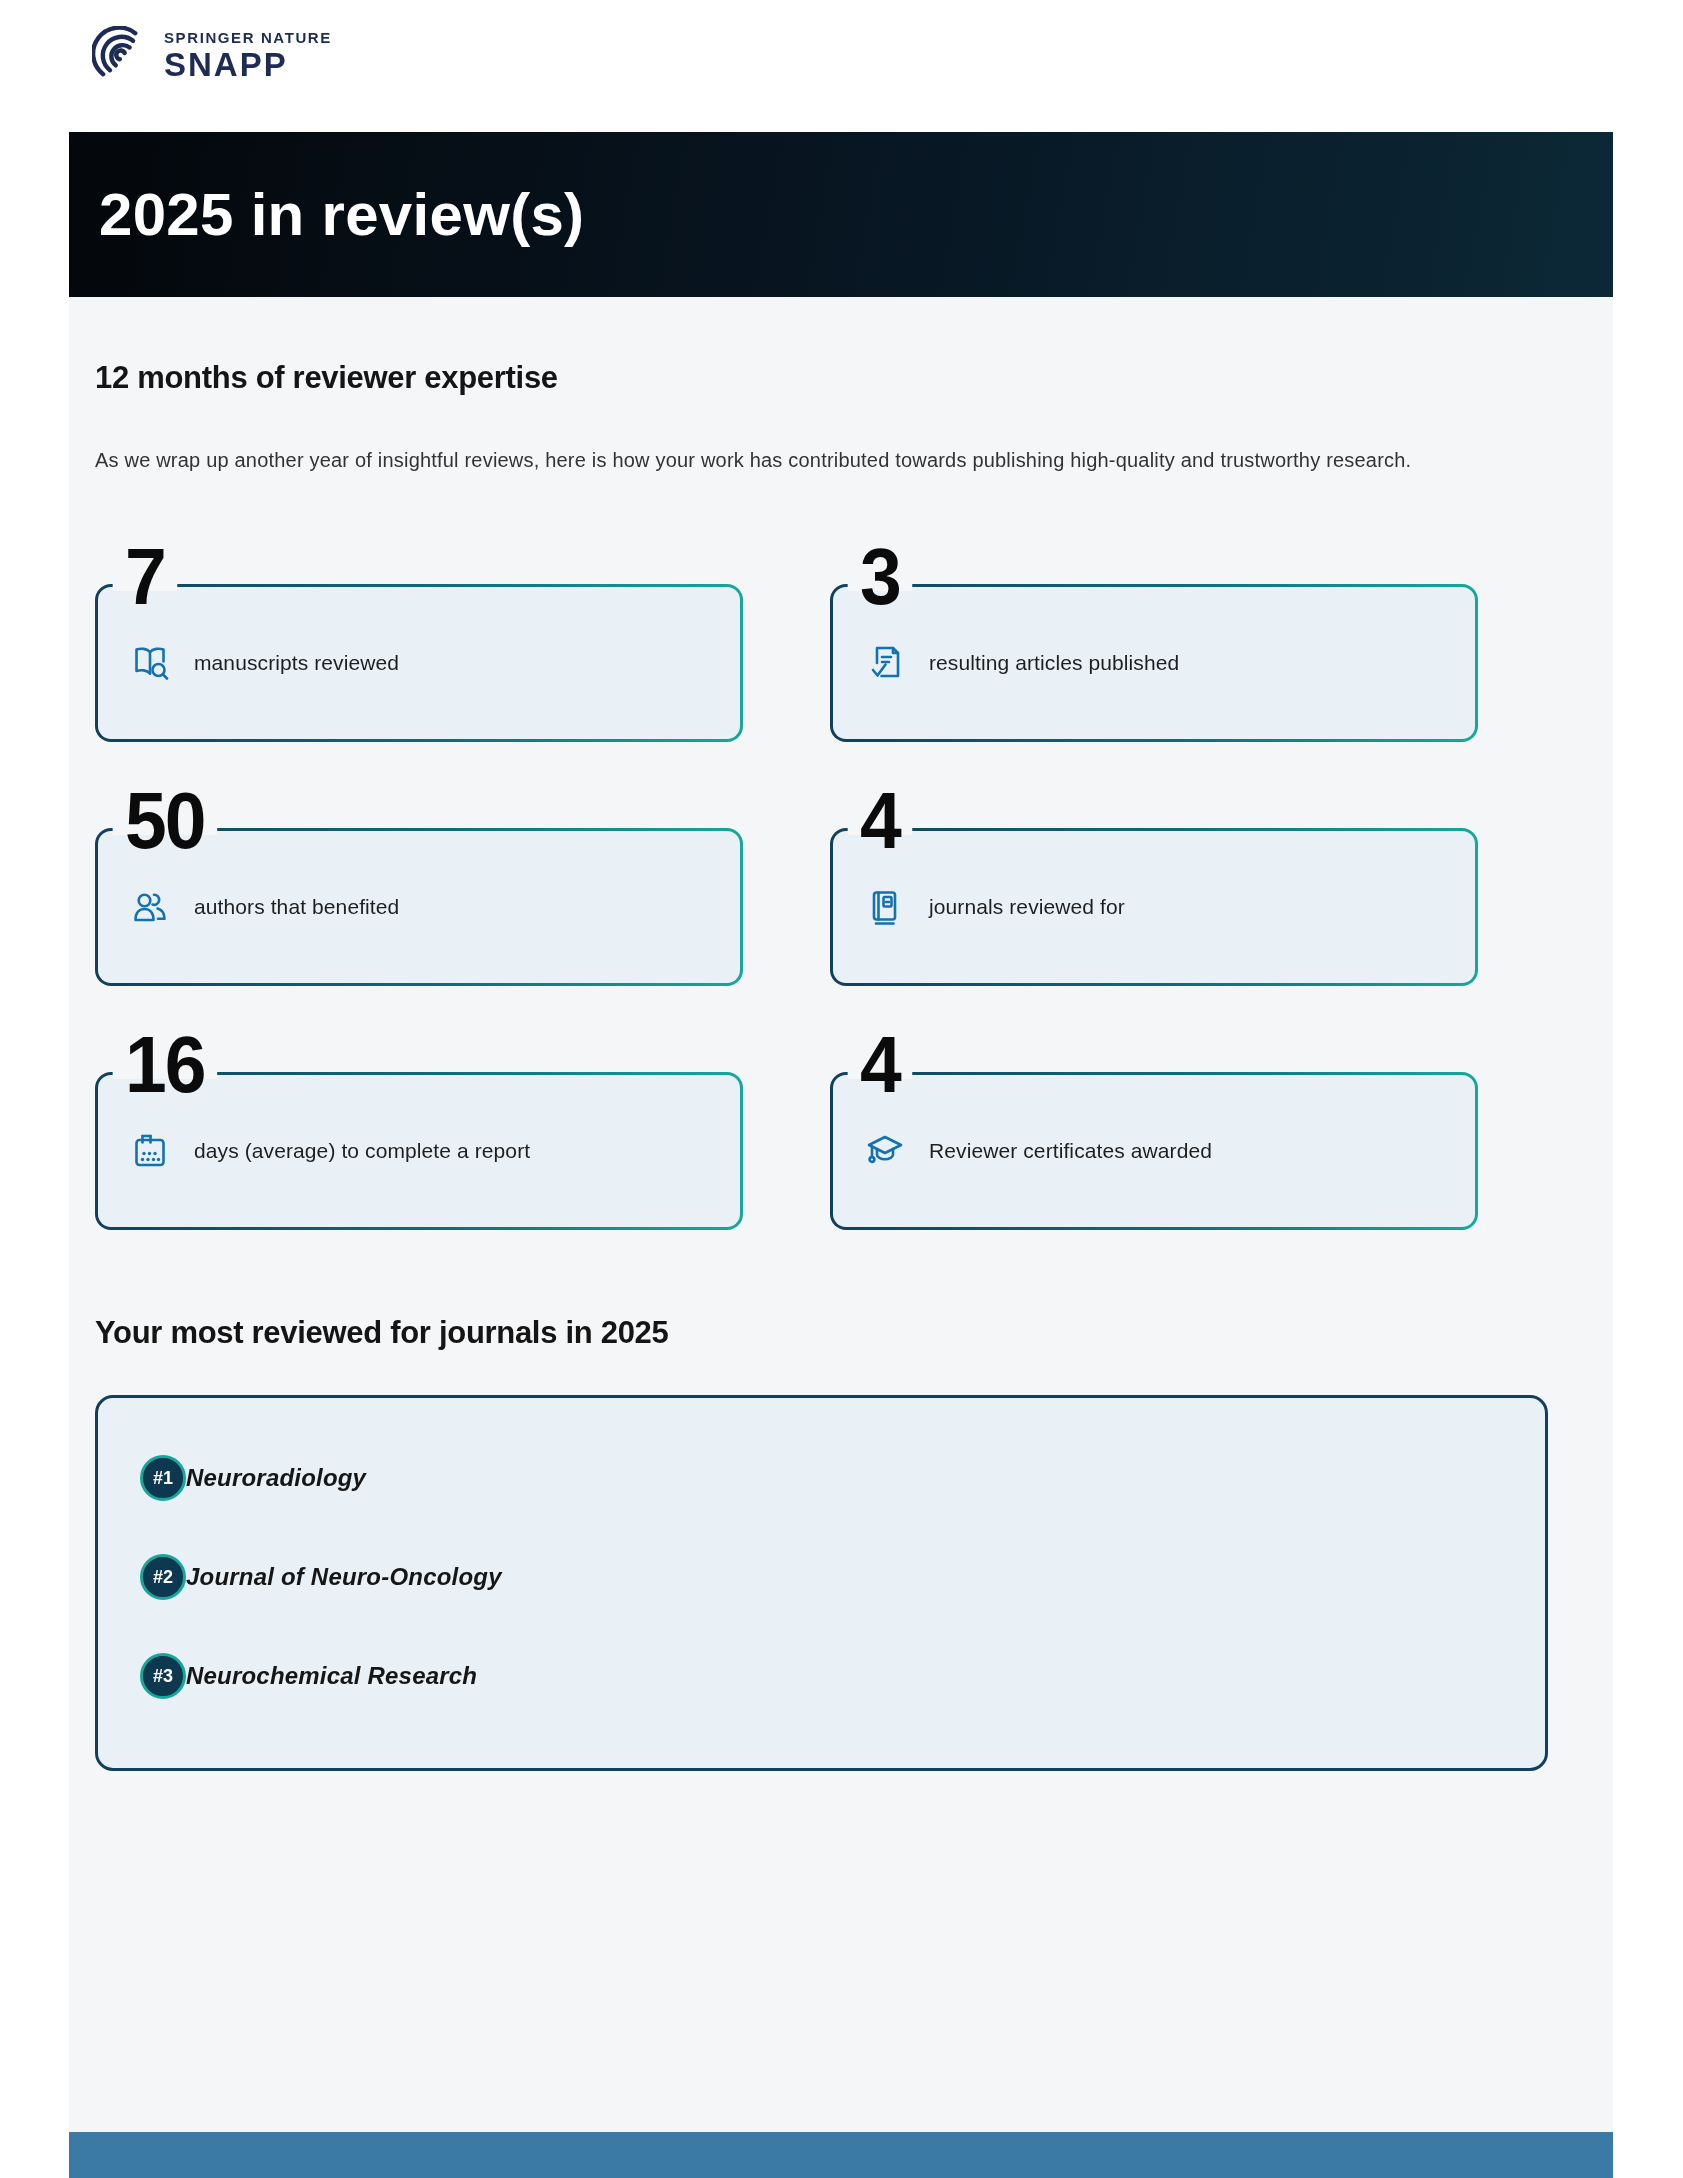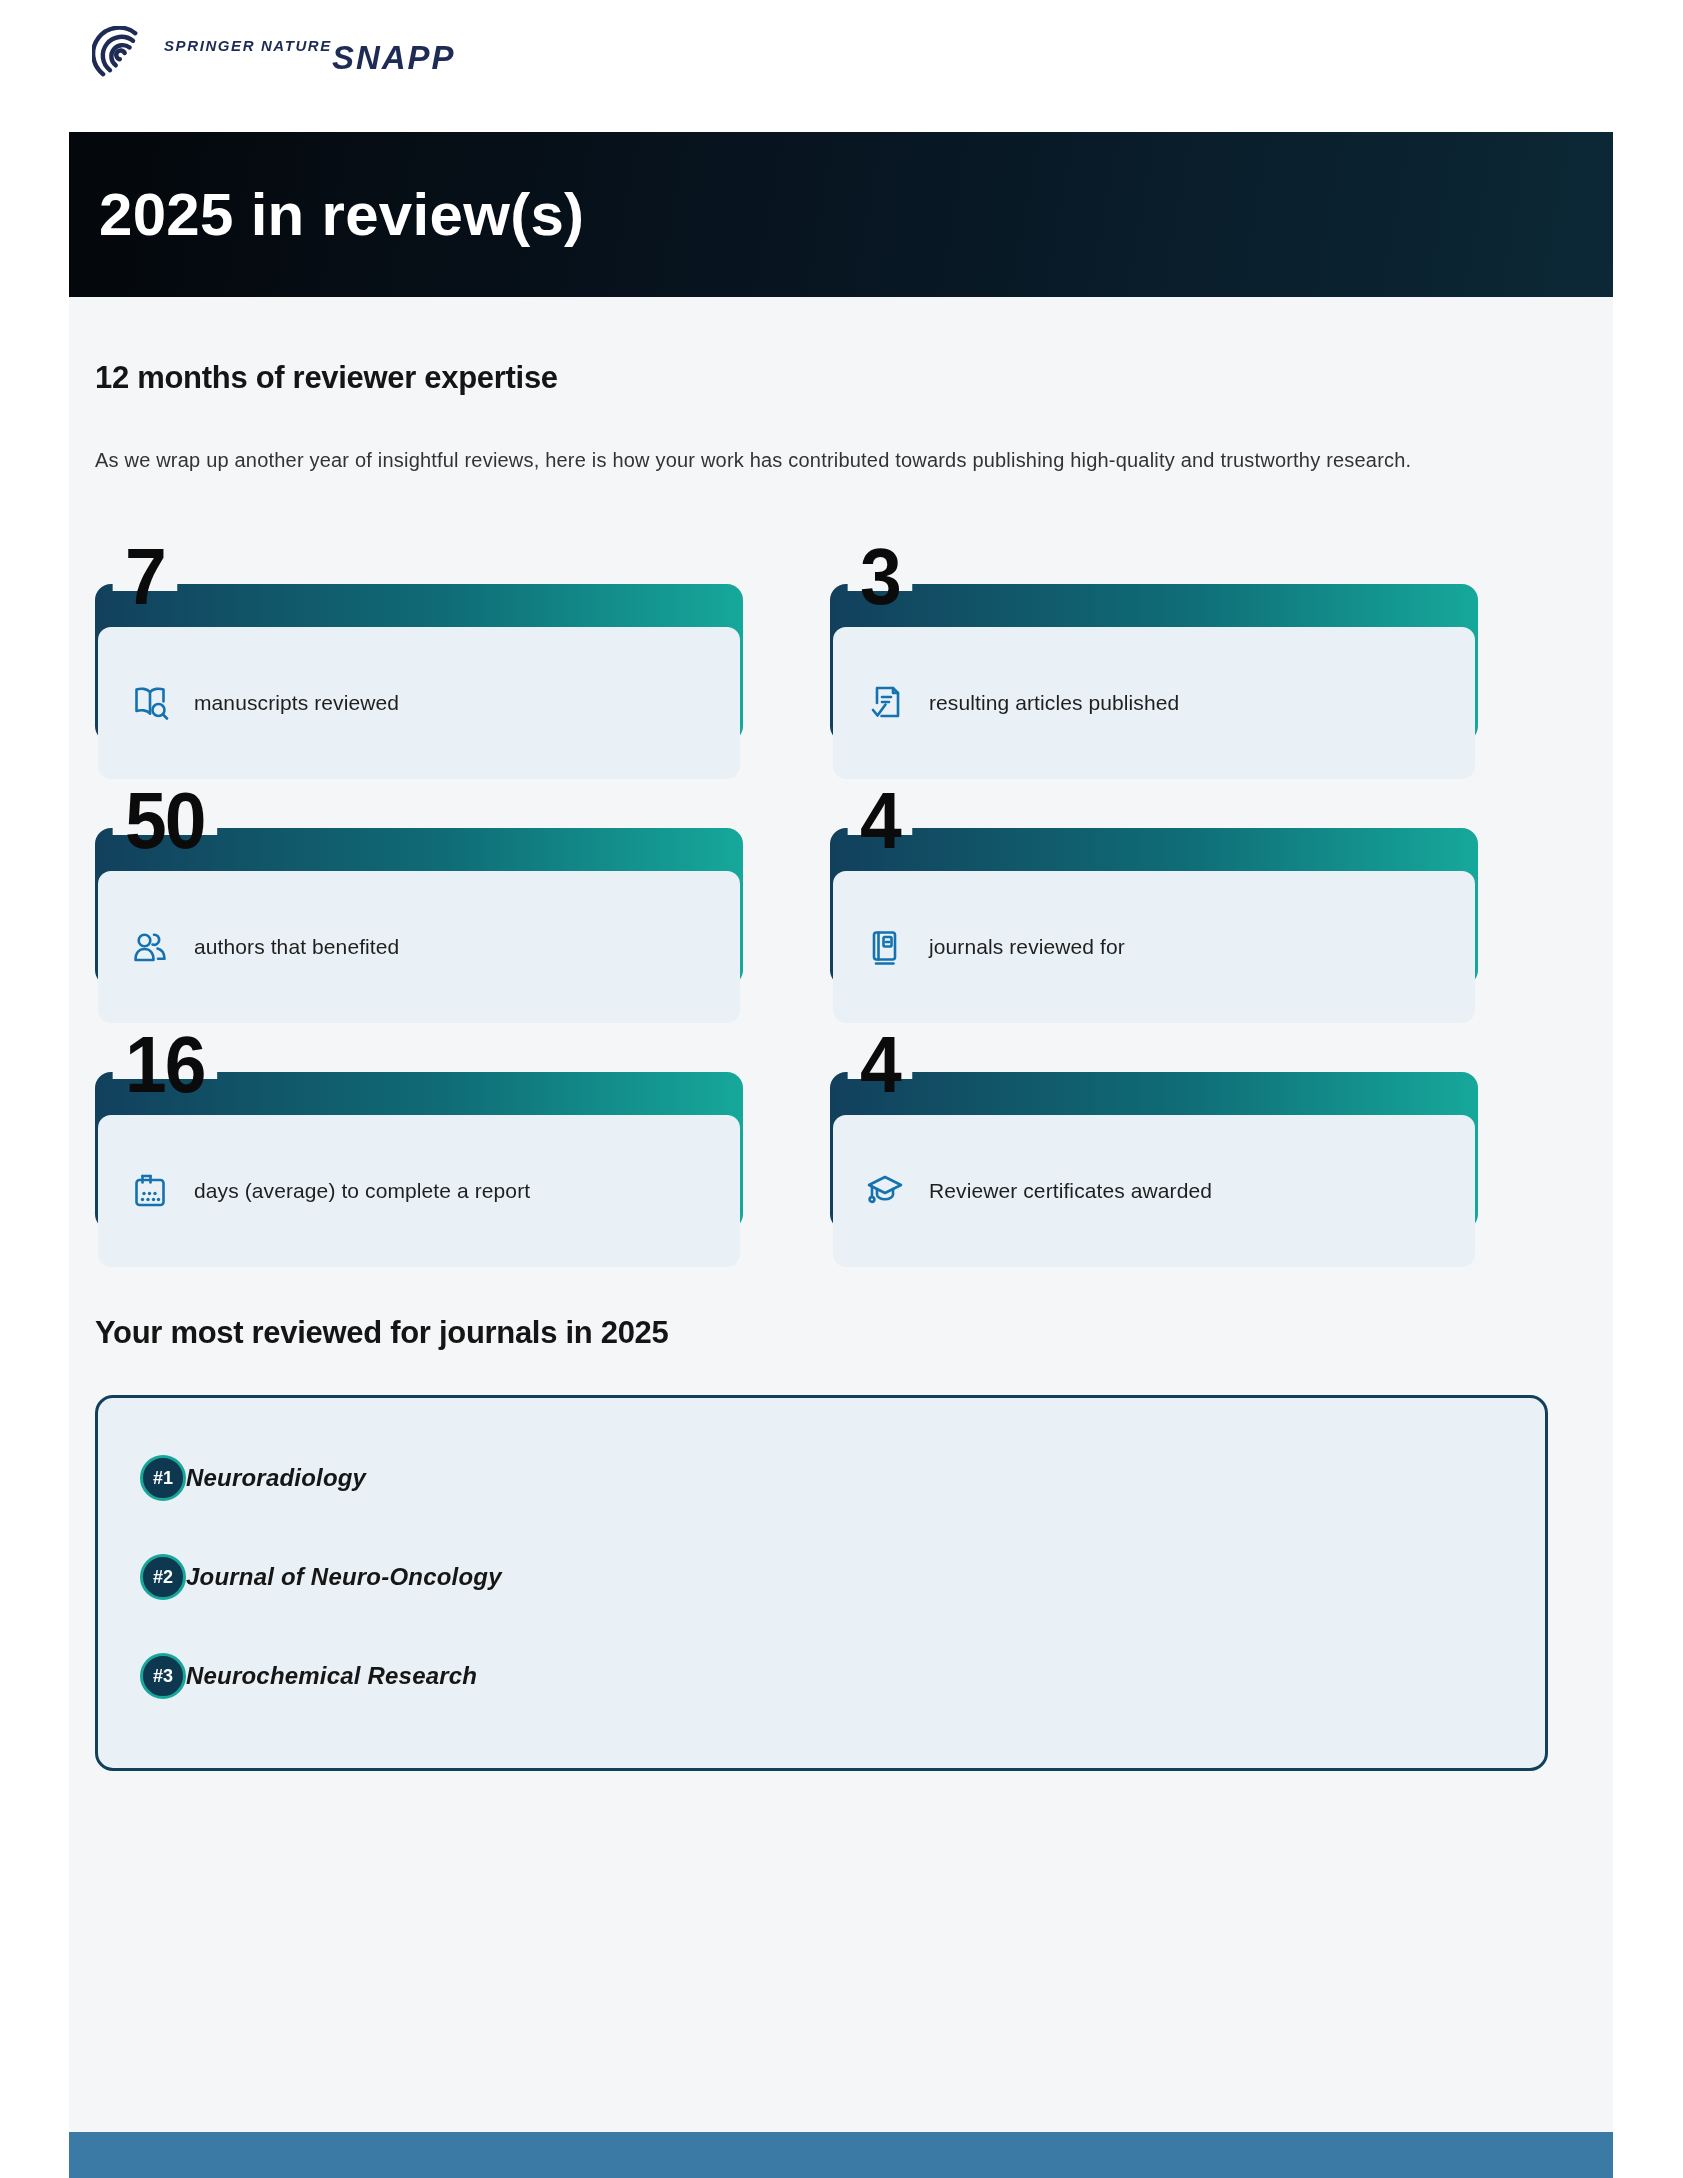--- a/index.html
+++ b/index.html
@@ -1,21 +1,21 @@
 <!DOCTYPE html>
 <html><head>
 <meta charset="utf-8">
 <style>
   * { box-sizing: border-box; }
   html,body { margin:0; padding:0; background:#ffffff; font-family:"Liberation Sans","DejaVu Sans",sans-serif; }
   .page { position:relative; width:1683px; height:2178px; background:#ffffff; overflow:hidden; }
 
   
   .logo-row { position:absolute; top:26px; left:92px; display:flex; align-items:center; gap:13px; }
-  .logo-text { display:flex; flex-direction:row; line-height:1;font-style:italic; }
+  .logo-text { display:flex; flex-direction:column; line-height:1; }
   .logo-brand { font-size:15px; font-weight:bold; letter-spacing:1.6px; color:#1e2c55; }
   .logo-product { font-size:33px; font-weight:bold; letter-spacing:2px; color:#1e2c55; margin-top:3px; }
 
   
   .content { position:absolute; top:132px; left:69px; width:1544px; height:2046px; background:#f5f6f8; }
 
   
   .banner { height:165px; background:linear-gradient(100deg,#04070b 0%,#081724 55%,#0c2836 100%);
             display:flex; align-items:center; padding-left:30px; }
   .banner-title { color:#ffffff; font-size:60px; font-weight:600; letter-spacing:0.3px; margin:0; }
@@ -23,21 +23,21 @@
   h2 { font-size:31px; font-weight:800; color:#151515; letter-spacing:-0.3px; margin:0 0 0 26px; }
   .intro-heading { padding-top:63px; }
   .intro-body { margin:40px 30px 0 26px; max-width:1465px; font-size:20px; line-height:2.45; color:#333333; letter-spacing:0.2px; }
   .integrity-heading { padding-top:71px; }
 
   
   .stats { display:grid; grid-template-columns:648px 648px; column-gap:87px; row-gap:86px; margin:99px 0 0 26px; }
   .stat-card { position:relative; height:158px; border-radius:16px; padding:3px;
                background:linear-gradient(90deg,#12405c 0%,#0f6d77 55%,#16a89b 100%); }
   .stat-inner { width:100%; height:100%; border-radius:13px; background:#e9f1f6;
-                display:flex; align-items:center; padding-left:32px; gap:24px;margin-top:40px; }
+                display:flex; align-items:center; padding-left:32px; gap:24px; }
   .stat-num { position:absolute; top:-47px; left:30px; z-index:2; font-size:79px; font-weight:800;
               color:#0b0b0b; line-height:1; letter-spacing:-2px; transform:scaleX(0.95); transform-origin:left; }
   .stat-num::before { content:""; position:absolute; left:-13px; right:-13px; top:42px; height:12px;
                       background:#f5f6f8; z-index:-1; }
   .stat-label { font-size:21px; color:#1f1f1f; letter-spacing:0.1px; }
   .stat-icon { flex:0 0 auto; display:flex; }
 
   
   .journals-heading { padding-top:85px; }
   .journals-card { margin:44px 0 0 26px; width:1453px; height:376px; background:#e9f1f6;

